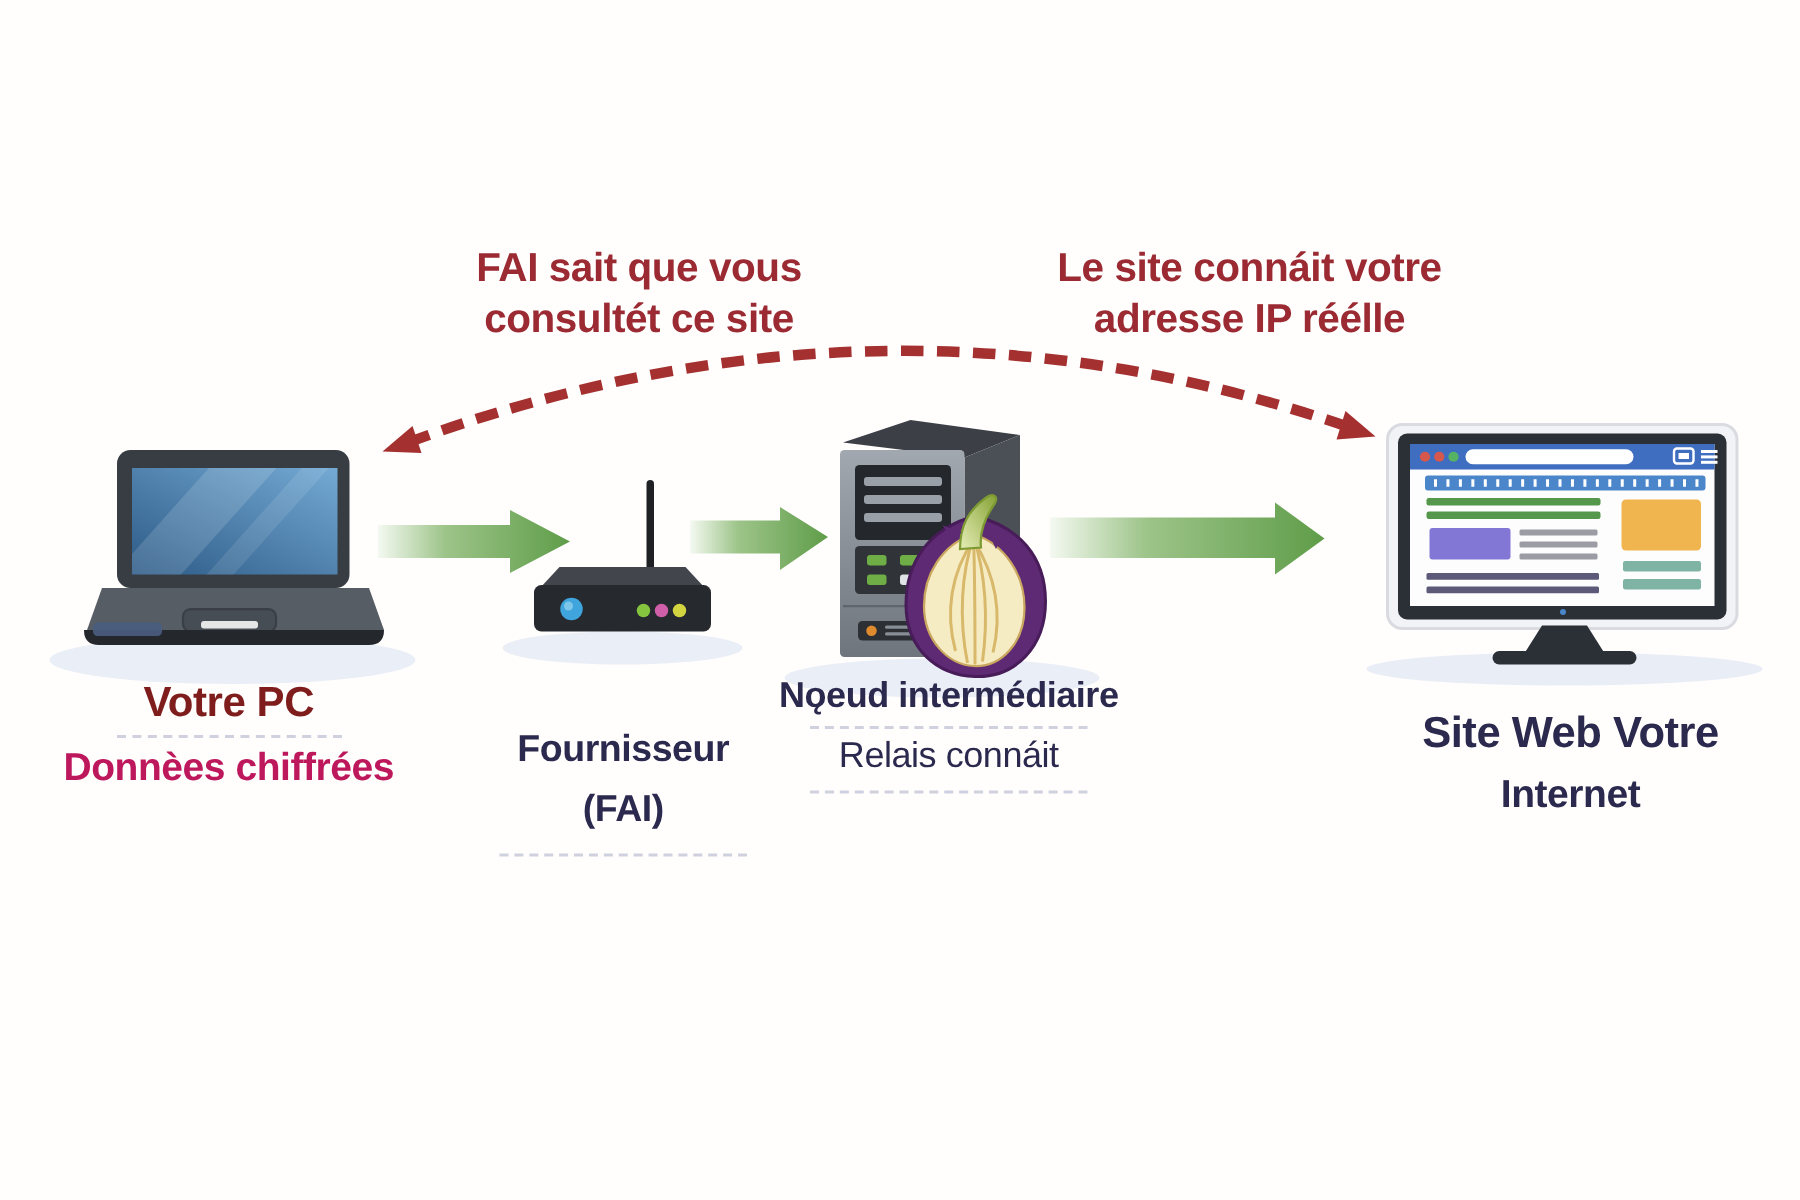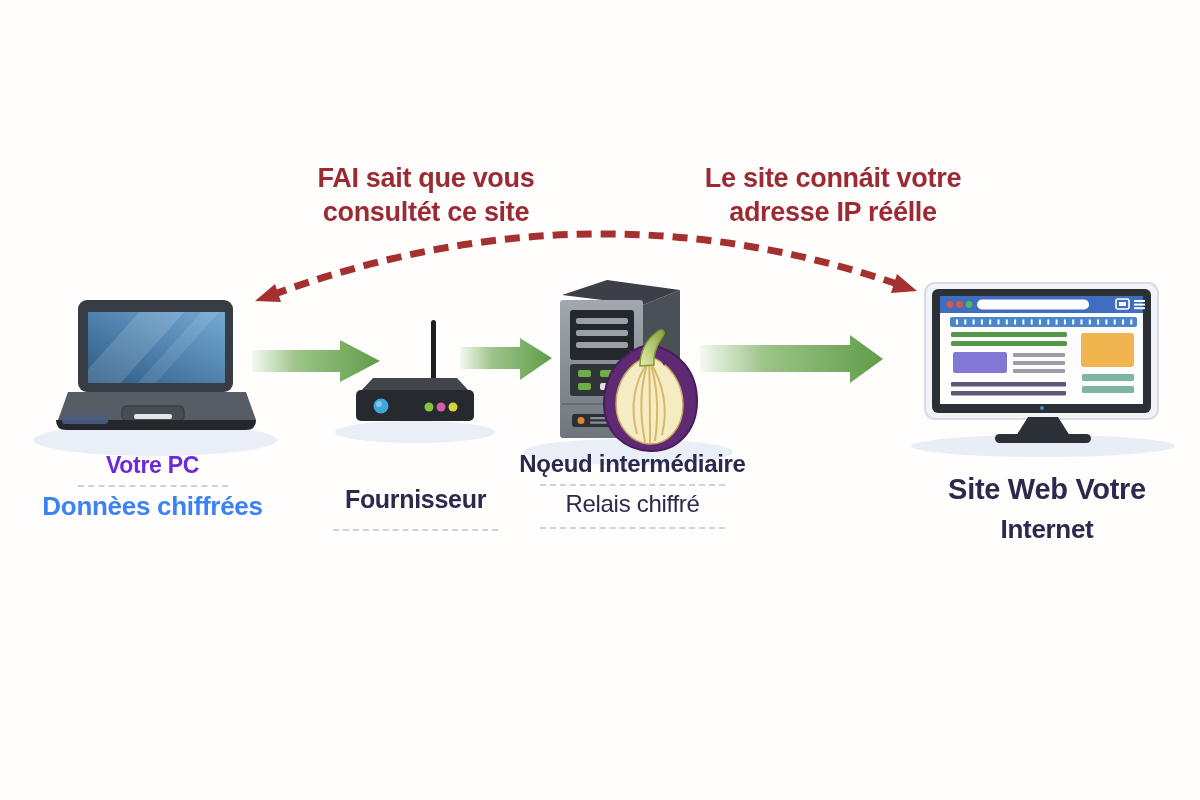--- a/index.html
+++ b/index.html
@@ -8,23 +8,23 @@
     background:#fffefd;font-family:"Liberation Sans",sans-serif;
   }
   .layer{position:absolute;left:0;top:0;}
   .ann{
     position:absolute;text-align:center;
     color:#9b2a33;font-weight:700;font-size:27px;line-height:34px;
     letter-spacing:-0.3px;
   }
   .node-label{position:absolute;text-align:center;color:#2b2a4e;}
   .nl-title{font-size:24px;font-weight:700;letter-spacing:-0.3px;}
-  .nl-title.purple{color:#6d28d9;font-size:23px;}
+  .nl-title.purple{color:#7f1d1d;font-size:28px;}
   .nl-sub{font-size:25px;font-weight:700;letter-spacing:-0.3px;}
-  .nl-sub.green{color:#3b82f6;font-size:26px;}
+  .nl-sub.green{color:#be185d;font-size:26px;}
   .nl-sub.thin{font-weight:500;font-size:24px;}
   .nl-line{font-size:25px;font-weight:700;line-height:40px;letter-spacing:-0.3px;}
   .dash-rule{
     border:0;border-top:2px dashed rgba(170,172,198,0.55);
     margin:6px auto 4px auto;height:0;
   }
 </style>
 </head>
 <body>
 
@@ -184,27 +184,28 @@
   </div>
 
   <div class="node-label" style="left:30px;top:452px;width:245px;">
     <div class="nl-title purple">Votre PC</div>
     <div class="dash-rule" style="width:150px;"></div>
     <div class="nl-sub green">Donnèes chiffrées</div>
   </div>
 
   <div class="node-label" style="left:318px;top:452px;width:195px;margin-top:27px;">
     <div class="nl-line">Fournisseur</div>
+    <div class="nl-line">(FAI)</div>
     <div class="dash-rule" style="width:165px;margin-top:10px;"></div>
   </div>
 
   <div class="node-label" style="left:495px;top:450px;width:275px;">
     <div class="nl-title">Nǫeud intermédiaire</div>
     <div class="dash-rule" style="width:185px;"></div>
-    <div class="nl-sub thin">Relais chiffré</div>
+    <div class="nl-sub thin">Relais connáit</div>
     <div class="dash-rule" style="width:185px;margin-top:9px;"></div>
   </div>
 
   <div class="node-label" style="left:917px;top:473px;width:260px;">
     <div class="nl-title" style="font-size:29px;">Site Web Votre</div>
     <div class="nl-sub" style="font-weight:600;font-size:26px;margin-top:8px;">Internet</div>
   </div>
 
 </div>
 

